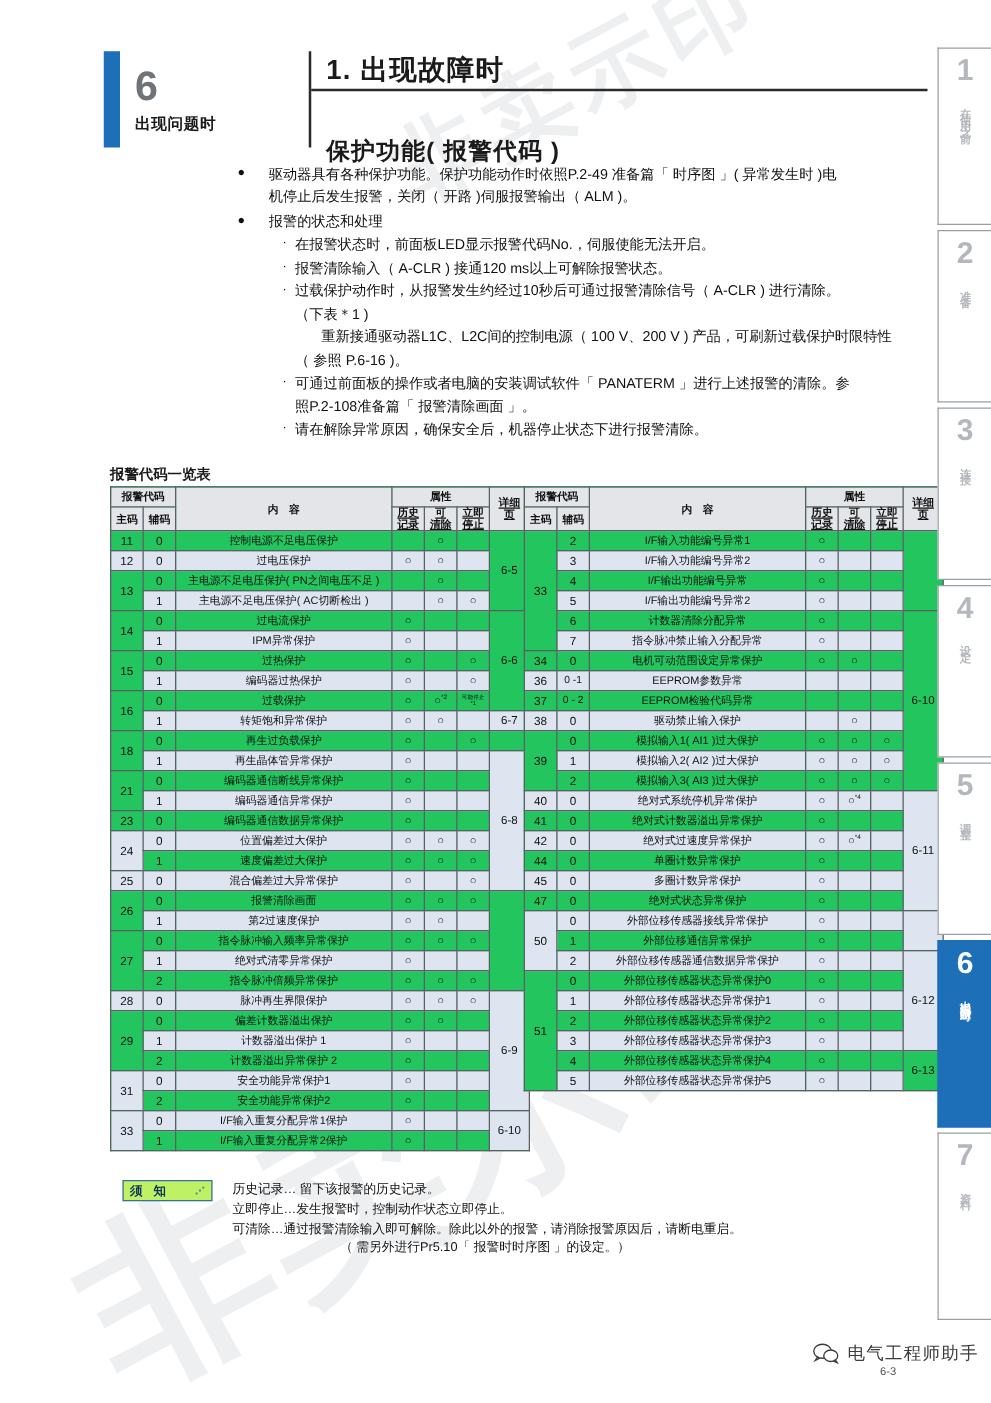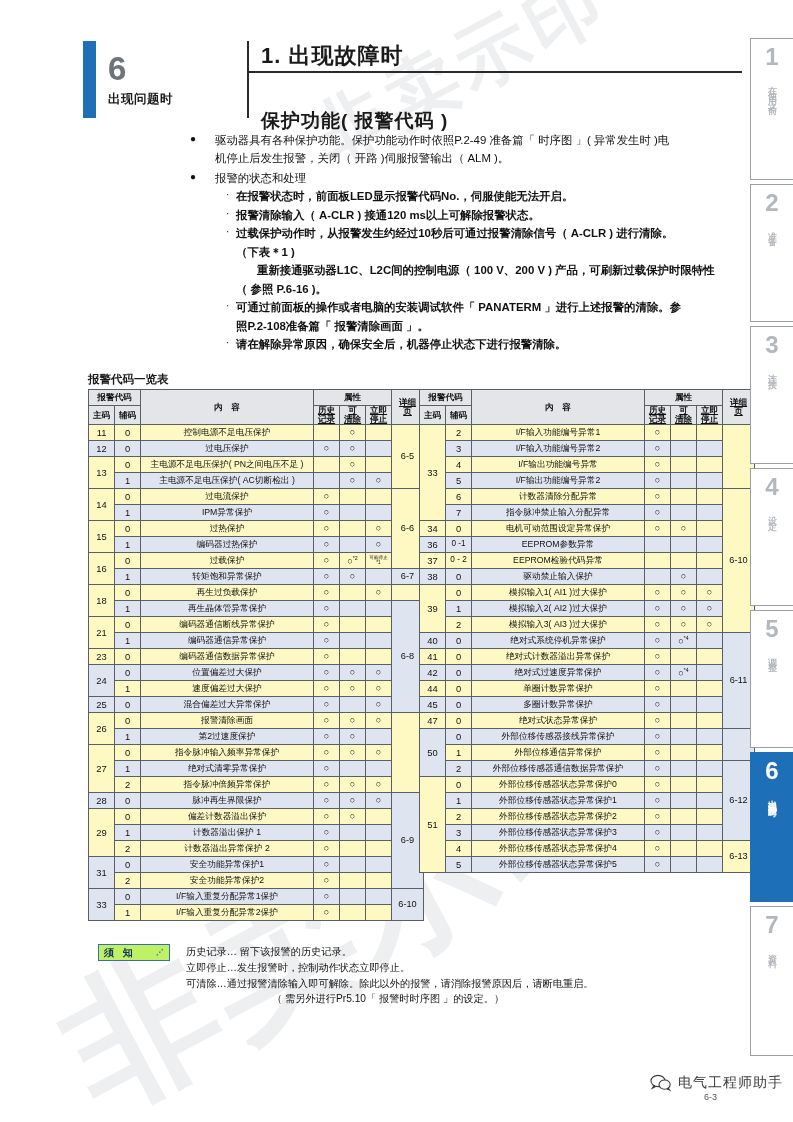--- a/index.html
+++ b/index.html
@@ -130,21 +130,21 @@
   .sub-blk {
     display: flex;
     padding-left: 11px;
   }
   .sub-dot {
     width: 10px;
     flex: 0 0 10px;
     font-size: 10px;
     line-height: 1.62;
   }
-  .sub-body { flex: 1; font-weight: bold; }
+  .sub-body { flex: 1; }
   .indent-line { padding-left: 21px; }
 
   
   .tbl-caption {
     position: absolute;
     left: 88px;
     top: 372px;
     font-size: 11.5px;
     font-weight: bold;
   }
@@ -159,21 +159,21 @@
     left: 419px;
     top: 389px;
     width: 325px;
   }
 
   table.alarm {
     border-collapse: collapse;
     width: 100%;
     table-layout: fixed;
     font-size: 8.6px;
-    background: #fef9c3;
+    background: #22c55e;
   }
   table.alarm th, table.alarm td {
     border: 0.8px solid #5a5f66;
     padding: 0;
     text-align: center;
     vertical-align: middle;
     height: 15px;
     line-height: 1.06;
     color: #111;
   }

